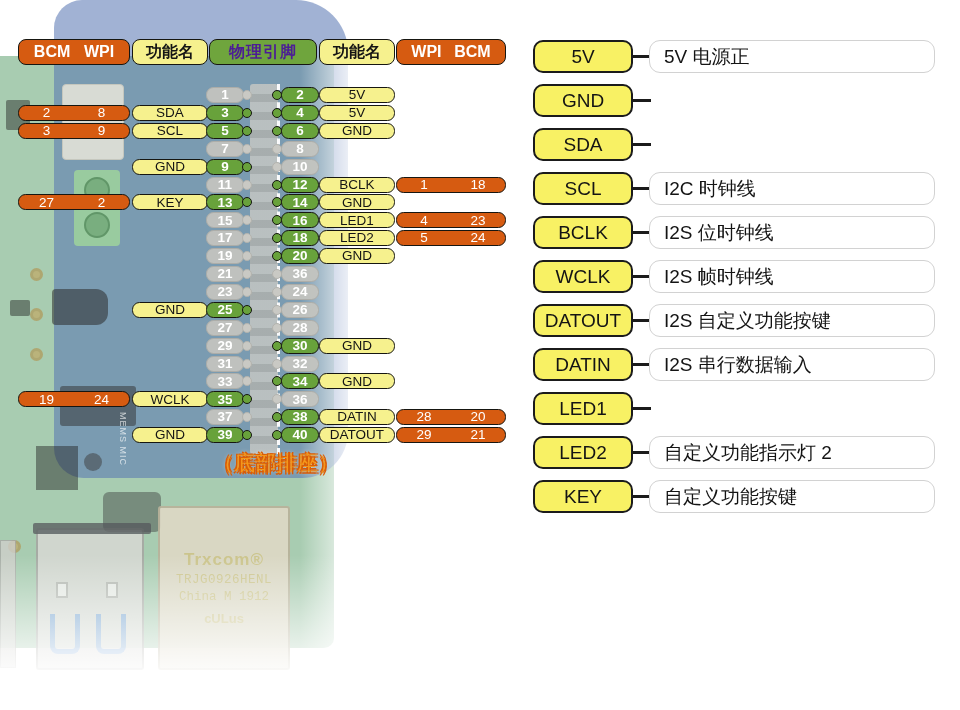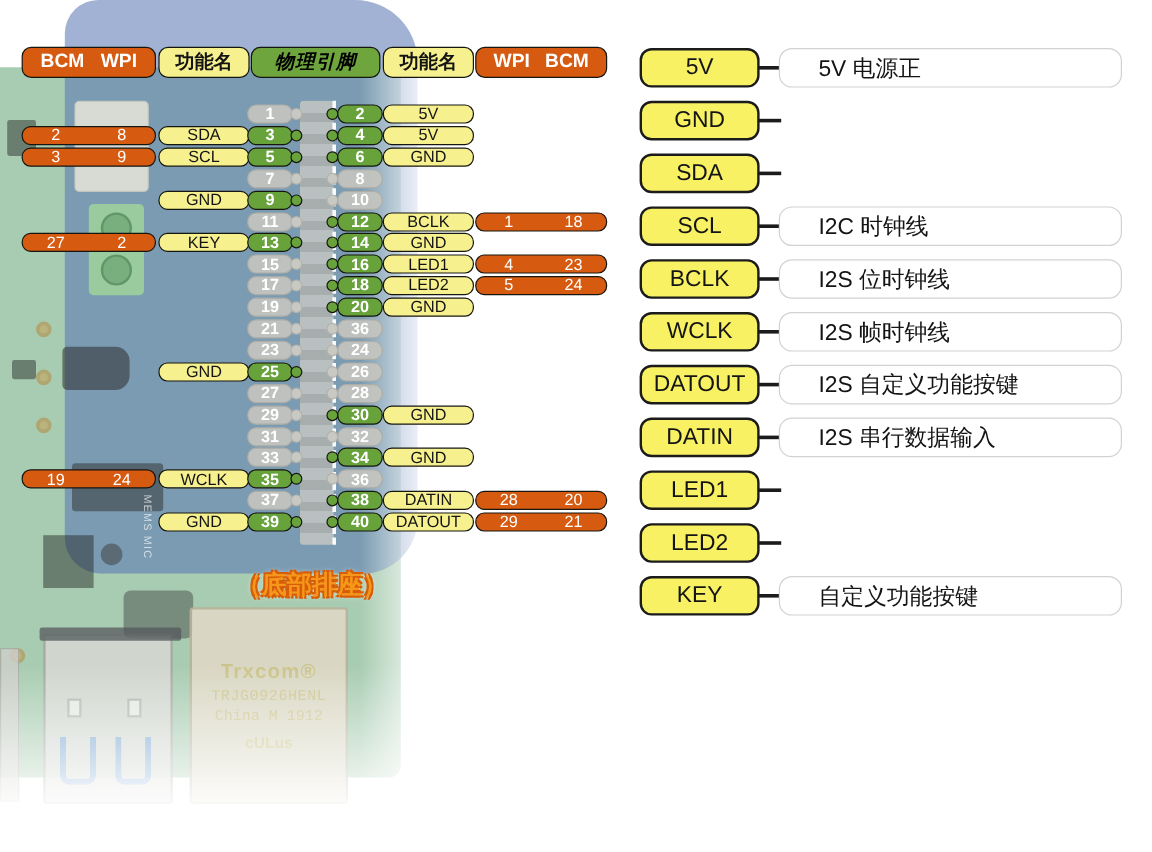--- a/index.html
+++ b/index.html
@@ -40,21 +40,21 @@
   
   .strip{position:absolute;left:250px;top:84px;width:28px;height:370px;opacity:.8;border-radius:3px;
          background:repeating-linear-gradient(to bottom,#c9c9c4 0 10px,#b2b2ad 10px 18px);}
   .dash{position:absolute;left:277px;top:84px;height:370px;width:0;border-left:3px dashed #ffffff;opacity:.95;}
 
   
   .hbox{position:absolute;top:39px;height:26px;border:1.6px solid #161611;border-radius:8px;
         display:flex;align-items:center;justify-content:center;font-weight:bold;font-size:16px;}
   .h-orange{background:var(--orange);color:#fff;justify-content:space-around;padding:0 8px;}
   .h-yellow{background:var(--yellow);color:#141414;}
-  .h-green{background:var(--header-green);color:#000000;letter-spacing:1px;font-style:italic;}
+  .h-green{background:var(--header-green);color:#4c1d95;letter-spacing:1px;}
 
   
   .prow{position:absolute;left:0;width:960px;height:17px;}
   .cell{position:absolute;top:0;height:16px;border-radius:7.5px;display:flex;align-items:center;justify-content:center;
         font-size:13.5px;line-height:1;}
   .orangeL{left:18px;width:112px;background:var(--orange);border:1.5px solid #161611;color:#fff;}
   .orangeR{left:396px;width:110px;background:var(--orange);border:1.5px solid #161611;color:#fff;}
   .orangeL div,.orangeR div{flex:1;text-align:center;}
   .funcL{left:132px;width:76px;}
   .funcR{left:319px;width:76px;}
@@ -63,31 +63,31 @@
   .pillL{left:206px;width:38px;}
   .pillR{left:281px;width:38px;}
   .pill.used{background:var(--green);border:1.5px solid #161611;color:#fff;}
   .pill.unused{background:rgba(196,196,191,.92);border:1.3px solid #adada8;color:#fff;}
   .circ{position:absolute;top:3px;width:10px;height:10px;border-radius:50%;}
   .circL{left:242px;} .circR{left:272px;}
   .circ.used{background:var(--green);border:1.6px solid #161611;}
   .circ.unused{background:#c9c9c4;border:1px solid #b3b3ae;}
 
   
-  .caption{position:absolute;left:180px;top:449px;width:160px;text-align:center;font-size:21px;font-weight:bold;
+  .caption{position:absolute;left:196px;top:449px;width:160px;text-align:center;font-size:21px;font-weight:normal;
            color:var(--caption-orange);
-           text-shadow:-1.5px -1.5px 0 #d85d08,1.5px -1.5px 0 #d85d08,-1.5px 1.5px 0 #d85d08,1.5px 1.5px 0 #d85d08,0 0 5px rgba(255,255,255,.9);margin-top:24px;}
+           text-shadow:-1.5px -1.5px 0 #d85d08,1.5px -1.5px 0 #d85d08,-1.5px 1.5px 0 #d85d08,1.5px 1.5px 0 #d85d08,0 0 5px rgba(255,255,255,.9);}
 
   
   .lrow{position:absolute;left:533px;width:402px;height:34px;}
   .lkey{position:absolute;left:0;top:0;width:100px;height:33px;background:var(--legend-yellow);border:2px solid #1b1b1b;
         border-radius:10px;display:flex;align-items:center;justify-content:center;font-size:19px;color:#141414;}
   .lstub{position:absolute;left:99px;top:15px;width:19px;height:2.5px;background:#1b1b1b;}
   .ldesc{position:absolute;left:116px;top:0;width:286px;height:33px;background:#fff;border:1.6px solid #d2d2d2;
-         border-radius:11px;display:flex;align-items:center;padding-left:32px;font-size:19px;color:#141414;}
+         border-radius:11px;display:flex;align-items:center;padding-left:14px;font-size:19px;color:#141414;}
 </style>
 </head>
 <body>
 
 <div class="stage">
 
   <div class="photo">
     <div class="pcb"></div>
     <div class="hat"></div>
     <div class="conn-white"></div>
@@ -359,20 +359,21 @@
         <div class="lstub"></div>
         <div class="ldesc">I2S 串行数据输入</div>
       </div>
       <div class="lrow" style="top: 392px;">
         <div class="lkey">LED1</div>
         <div class="lstub"></div>
       </div>
       <div class="lrow" style="top: 436px;">
         <div class="lkey">LED2</div>
         <div class="lstub"></div>
+        <div class="ldesc">自定义功能指示灯 2</div>
       </div>
       <div class="lrow" style="top: 480px;">
         <div class="lkey">KEY</div>
         <div class="lstub"></div>
         <div class="ldesc">自定义功能按键</div>
       </div>
     </div>
 </div>
 
 </body></html>

